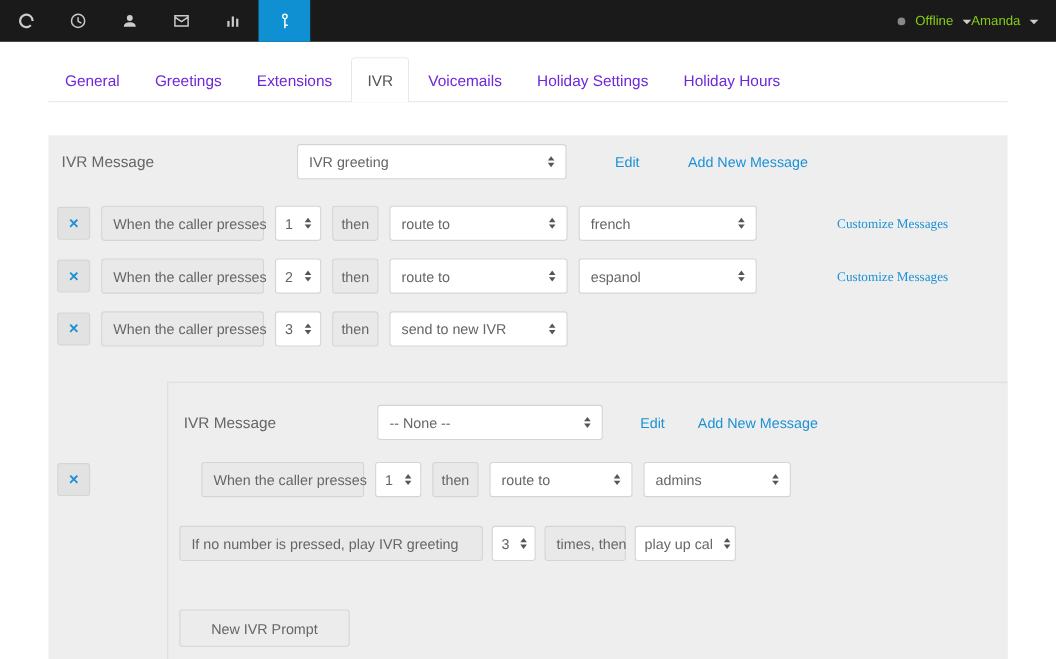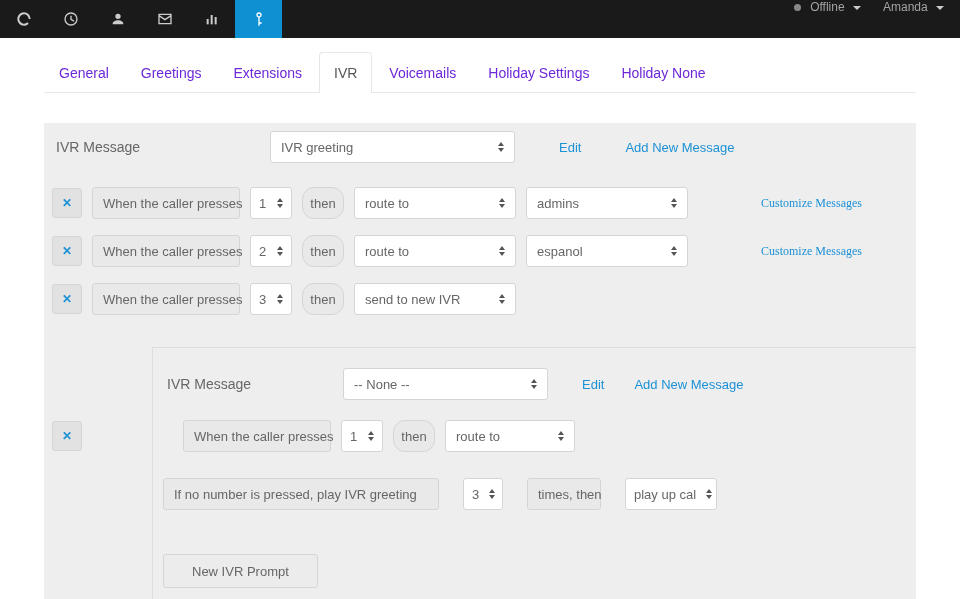--- a/index.html
+++ b/index.html
@@ -6,21 +6,21 @@
   html, body { margin: 0; padding: 0; font-family: -apple-system, BlinkMacSystemFont, "Segoe UI", Helvetica, Arial, sans-serif; font-size: 13px; color: #333; background: #fff; }
   .app { width: 960px; height: 599px; overflow: hidden; position: relative; }
 
   
   .topbar { height: 38px; background: #1a1a1a; display: flex; align-items: stretch; color: #ccc; }
   .topbar-left { display: flex; }
   .tb-item { width: 47px; display: flex; align-items: center; justify-content: center; color: #ccc; }
   .tb-item.active { background: #0f90d2; color: #fff; }
   .tb-item svg { width: 16px; height: 16px; fill: currentColor; }
   .topbar-spacer { flex: 1; }
-  .topbar-right { display: flex; align-items: flex-start; padding-right: 16px; font-size: 12px; color: #a3a3a3; gap: 22px; }
+  .topbar-right { display: flex; align-items: center; padding-right: 16px; font-size: 12px; color: #84cc16; }
   .status-dot { display: inline-block; width: 7px; height: 7px; border-radius: 50%; background: #888; margin-right: 6px; vertical-align: middle; }
   .caret-down { display: inline-block; margin-left: 5px; width: 0; height: 0; border-left: 4px solid transparent; border-right: 4px solid transparent; border-top: 4px solid #ccc; vertical-align: middle; }
 
   
   .content { padding: 14px 44px 0 44px; }
   .tabs { border-bottom: 1px solid #e7e7e7; display: flex; gap: 2px; }
   .tab { padding: 12px 14px 12px 14px; color: #6d28d9; font-size: 14px; cursor: pointer; border: 1px solid transparent; border-bottom: none; margin-bottom: -1px; border-radius: 4px 4px 0 0; }
   .tab.active { color: #555; border-color: #e7e7e7; background: #fff; }
 
   .panel { margin-top: 30px; background: #eeeeee; padding: 4px 0px 30px 0; }
@@ -40,28 +40,28 @@
   .updown .up { border-bottom: 4px solid #555; margin-bottom: 2px; }
   .updown .down { border-top: 4px solid #555; }
   .cust-link { color: #1b91d6; font-size: 12px; margin-left: auto; padding-right: 46px; cursor: pointer; font-family: Liberation Serif, serif; }
 
   .nested { margin-top: 24px; margin-left: 108px; border-left: 1px solid #ddd; border-top: 1px solid #ddd; padding: 16px 0 18px 0; background: #eeeeee; }
   .nested .row-top { padding-left: 10px; padding-bottom: 12px; }
   .nested .row-top .label { width: 180px; }
   .nested .row-top .select-wrap { flex: 0 0 205px; }
   .nested .row-top .links { margin-left: 34px; gap: 30px; }
   .nested .rule-row { padding-left: 30px; }
-  .nested .replay-row { padding-left: 10px; margin-top: 18px; display: flex; gap: 24px; align-items: center; }
+  .nested .replay-row { padding-left: 10px; margin-top: 18px; display: flex; gap: 8px; align-items: center; }
 
   .btn-plain { height: 34px; border: 1px solid #d5d5d5; background: #ececec; border-radius: 3px; padding: 0 28px; color: #666; font-size: 13px; display: inline-flex; align-items: center; margin-left: 10px; cursor: pointer; }
 
   
   .w-press { width: 148px; }
   .w-num { width: 42px; padding: 0 8px; justify-content: space-between; }
-  .w-then { width: 42px; justify-content: center; padding: 0 8px; border-radius: 12px; }
+  .w-then { width: 42px; justify-content: center; padding: 0 8px; }
   .w-action { width: 162px; justify-content: space-between; }
   .w-target { width: 162px; justify-content: space-between; }
   .w-big-select { width: 100%; justify-content: space-between; align-items: center; }
   .w-action-n { width: 130px; justify-content: space-between; }
   .w-target-n { width: 134px; justify-content: space-between; }
   .w-replay-text { width: 276px; }
   .w-replay-num { width: 40px; justify-content: space-between; padding: 0 8px; }
   .w-times { width: 74px; }
   .w-hangup { width: 92px; justify-content: space-between; padding: 0 8px; }
 
@@ -123,21 +123,21 @@
 </div>
 
 <div class="content">
   <div class="tabs">
     <div class="tab">General</div>
     <div class="tab">Greetings</div>
     <div class="tab">Extensions</div>
     <div class="tab active">IVR</div>
     <div class="tab">Voicemails</div>
     <div class="tab">Holiday Settings</div>
-    <div class="tab">Holiday None</div>
+    <div class="tab">Holiday Hours</div>
   </div>
 
   <div class="panel">
 
     <div class="row-top">
       <div class="label">IVR Message</div>
       <div class="select-wrap">
         <div class="segment white w-big-select">
           <span>IVR greeting</span>
           <span class="updown">
@@ -166,21 +166,21 @@
       </div>
       <div class="segment w-then">then</div>
       <div class="segment white w-action">
         <span>route to</span>
         <span class="updown">
               <span class="up"></span>
               <span class="down"></span>
             </span>
       </div>
       <div class="segment white w-target">
-        <span>admins</span>
+        <span>french</span>
         <span class="updown">
               <span class="up"></span>
               <span class="down"></span>
             </span>
       </div>
       <span class="cust-link">Customize Messages</span>
     </div>
 
     <div class="rule-row">
       <div class="del-btn">
@@ -266,20 +266,27 @@
                 </span>
           </div>
           <div class="segment w-then">then</div>
           <div class="segment white w-action-n">
             <span>route to</span>
             <span class="updown">
                   <span class="up"></span>
                   <span class="down"></span>
                 </span>
           </div>
+          <div class="segment white w-target-n">
+            <span>admins</span>
+            <span class="updown">
+                  <span class="up"></span>
+                  <span class="down"></span>
+                </span>
+          </div>
         </div>
 
         <div class="replay-row">
           <div class="segment w-replay-text">If no number is pressed, play IVR greeting</div>
           <div class="segment white w-replay-num">
             <span>3</span>
             <span class="updown">
                   <span class="up"></span>
                   <span class="down"></span>
                 </span>

